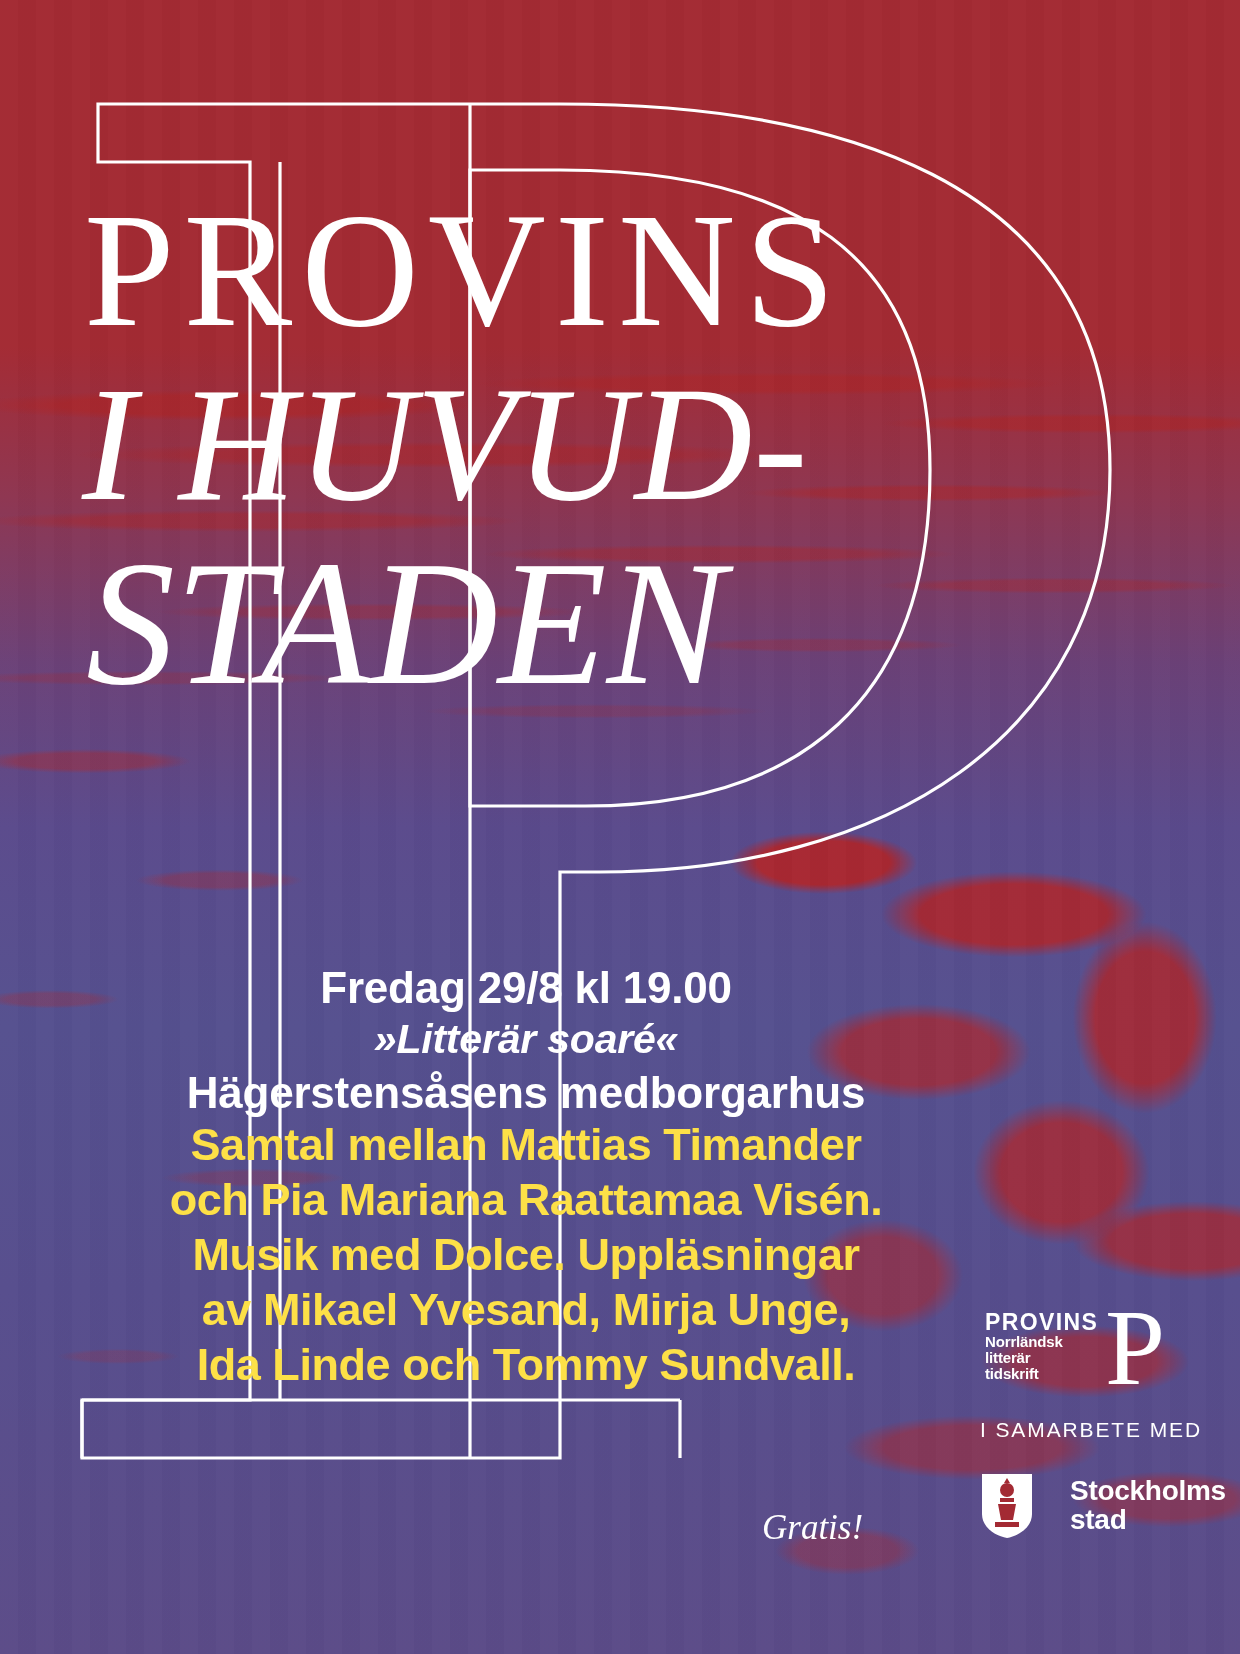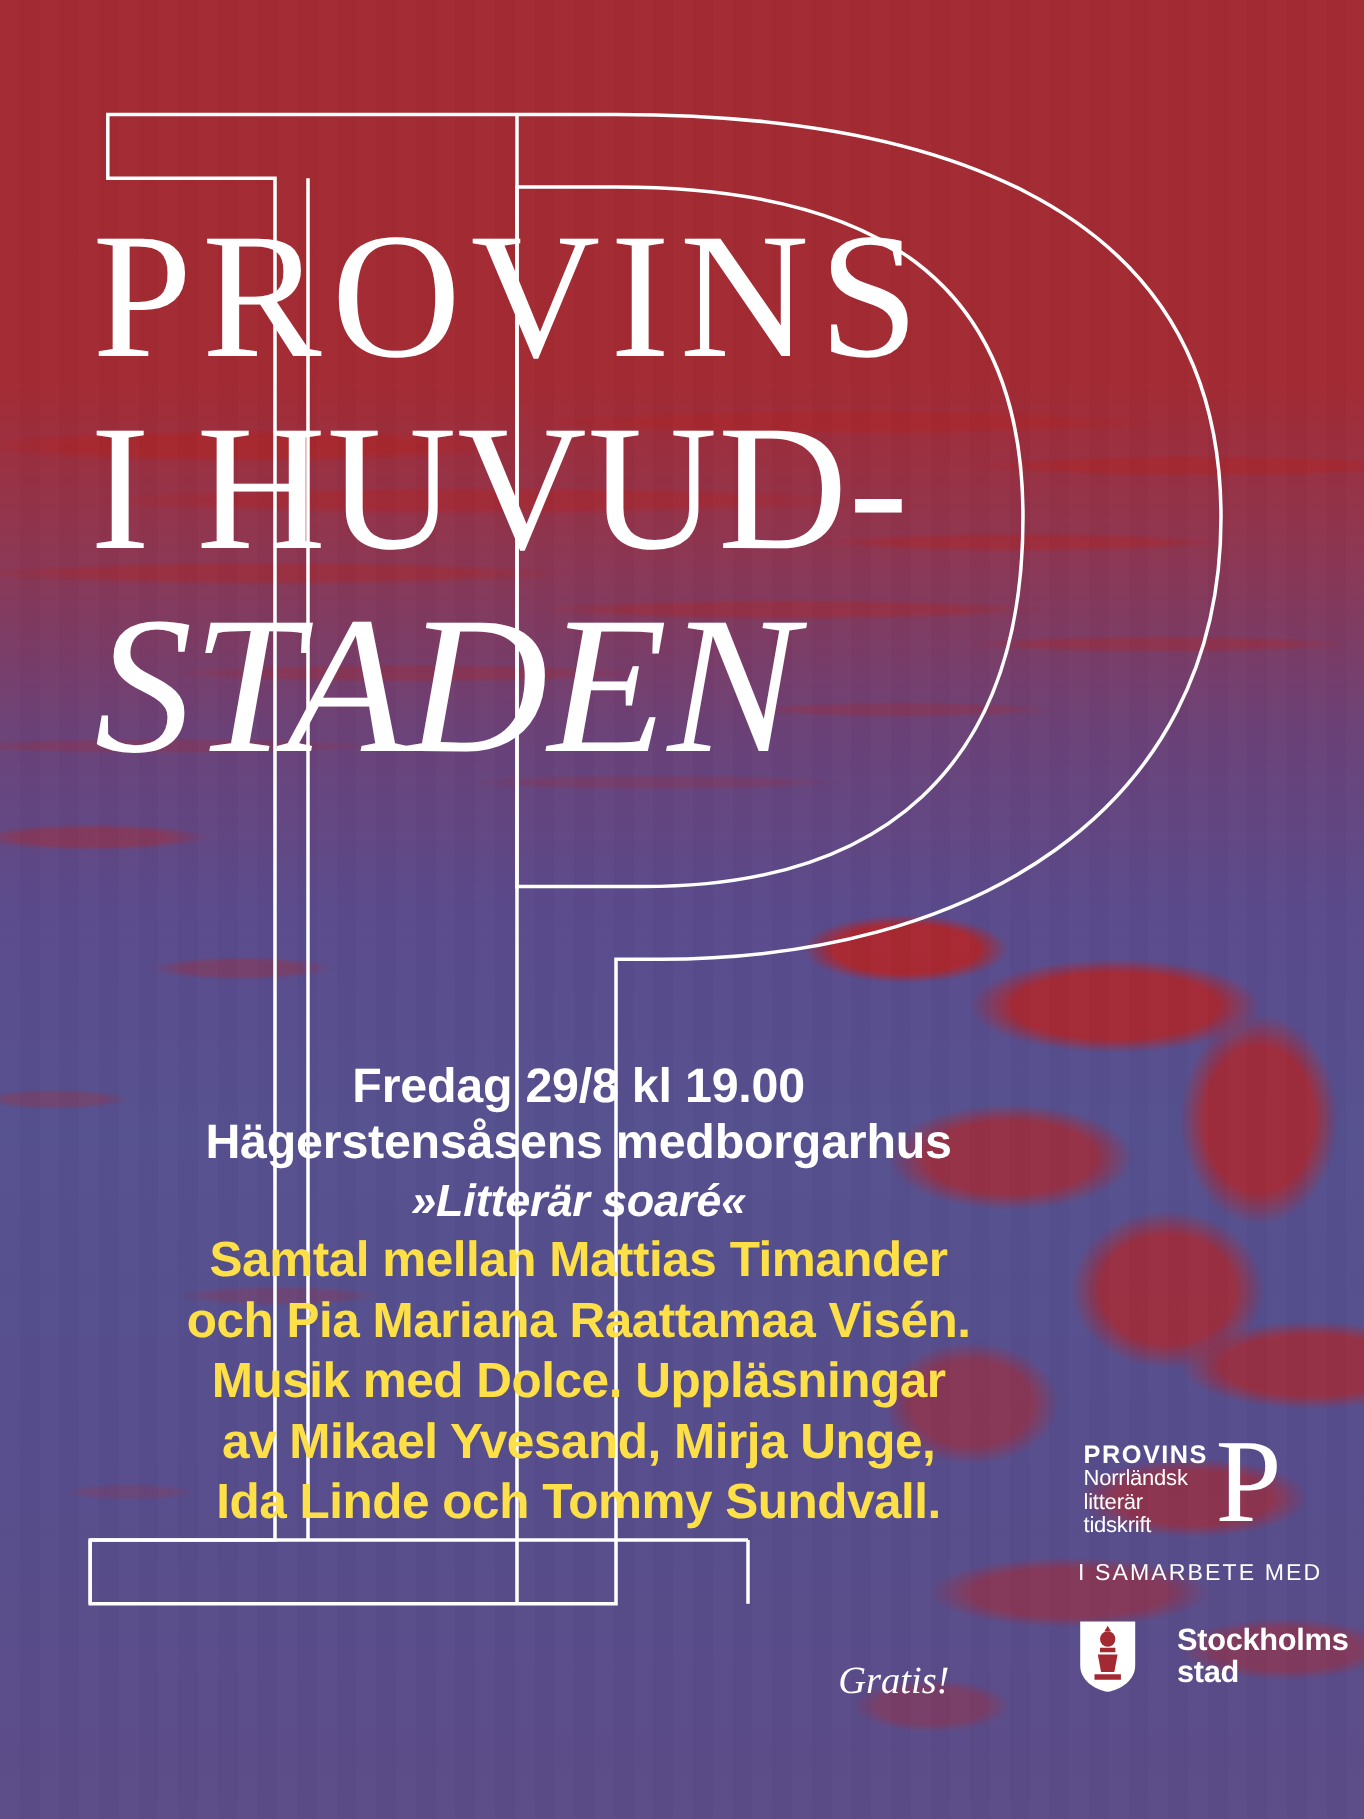--- a/index.html
+++ b/index.html
@@ -115,20 +115,21 @@
   .t1 {
     font-size: 163px;
     letter-spacing: 0.055em;
     margin-left: 6px;
   }
   .t2 {
     font-size: 163px;
     letter-spacing: 0.005em;
     margin-top: 24px;
     margin-left: 4px;
+    font-style: italic;
   }
   .t3 {
     font-size: 178px;
     font-style: italic;
     margin-top: 22px;
     margin-left: 8px;
     letter-spacing: 0.0em;
   }
 
   
@@ -186,21 +187,21 @@
     width: 118px;
     text-align: left;
     line-height: 1.06;
   }
   .provins-text .pl1 {
     font-size: 23px; font-weight: bold; letter-spacing: 0.06em;
   }
   .provins-text .pl2,
   .provins-text .pl3,
   .provins-text .pl4 {
-    font-size: 20px; font-weight: normal; letter-spacing: -0.01em;
+    font-size: 15px; font-weight: bold; letter-spacing: -0.01em;
   }
   .provins-p {
     position: absolute;
     left: 120px;
     top: -14px;
     font-family: "Liberation Serif", serif;
     font-size: 108px;
     line-height: 1;
     color: #ffffff;
   }
@@ -274,22 +275,22 @@
   </svg>
 
   <div class="title-block">
     <div class="title-line t1">PROVINS</div>
     <div class="title-line t2">I HUVUD-</div>
     <div class="title-line t3">STADEN</div>
   </div>
 
   <div class="details">
     <div class="det-line">Fredag 29/8 kl 19.00</div>
+    <div class="det-line det-quote">»Litterär soaré«</div>
     <div class="det-line">Hägerstensåsens medborgarhus</div>
-    <div class="det-line det-quote">»Litterär soaré«</div>
     <div class="det-line det-yellow">Samtal mellan  Mattias Timander</div>
     <div class="det-line det-yellow">och Pia Mariana Raattamaa Visén.</div>
     <div class="det-line det-yellow">Musik med Dolce. Uppläsningar</div>
     <div class="det-line det-yellow">av Mikael Yvesand, Mirja Unge,</div>
     <div class="det-line det-yellow">Ida Linde  och Tommy Sundvall.</div>
   </div>
 
   <div class="gratis">Gratis!</div>
 
   <div class="provins-logo">

